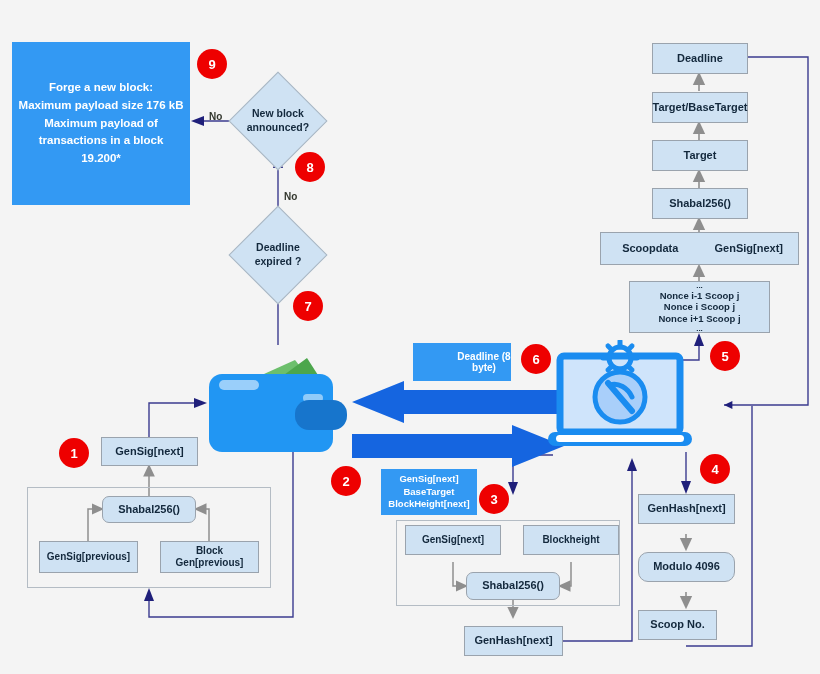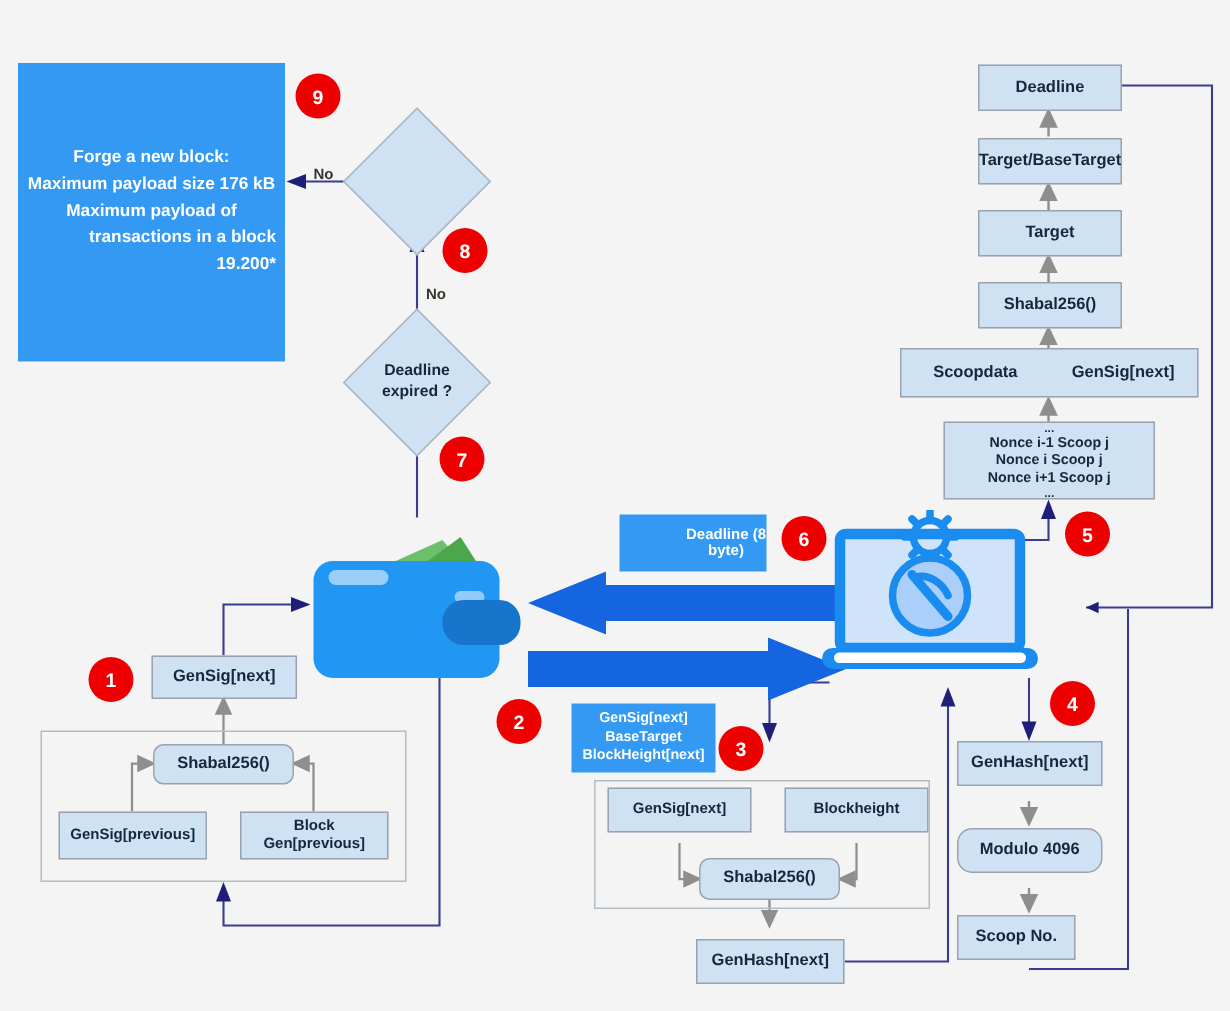--- a/index.html
+++ b/index.html
@@ -182,28 +182,32 @@
       <line x1="278" y1="345" x2="278" y2="298"></line>
     </g>
     <path d="M278,287 L273,300 L283,300 z" fill="#1f1f7a"></path>
 
     <g stroke="#3b3b8f" stroke-width="1.4" fill="none">
       <line x1="243" y1="121" x2="203" y2="121"></line>
     </g>
     <path d="M191,121 L204,116 L204,126 z" fill="#1f1f7a"></path>
   </svg>
 
-  <div class="bluebox" style="left:12px;top:42px;width:178px;height:199px;font-size:11.5px;line-height:1.55;padding:0 6px;text-align:right;">
+  <div class="bluebox" style="left:12px;top:42px;width:178px;height:163px;font-size:11.5px;line-height:1.55;padding:0 6px;">
     <span>Forge a new block:</span>
     <span>Maximum payload size 176 kB</span>
     <span>Maximum payload of</span>
     <span>transactions in a block 19.200*</span>
   </div>
 
   <div class="diamond" style="left:243px;top:86px;width:70px;height:70px;"></div>
+  <div class="diamond-label" style="left:233px;top:96px;width:90px;height:50px;">
+    <span>New block</span>
+    <span>announced?</span>
+  </div>
 
   <div class="diamond" style="left:243px;top:220px;width:70px;height:70px;"></div>
   <div class="diamond-label" style="left:233px;top:230px;width:90px;height:50px;">
     <span>Deadline</span>
     <span>expired ?</span>
   </div>
 
   <div class="edge-label" style="left:209px;top:111px;">No</div>
   <div class="edge-label" style="left:284px;top:191px;">No</div>
 

